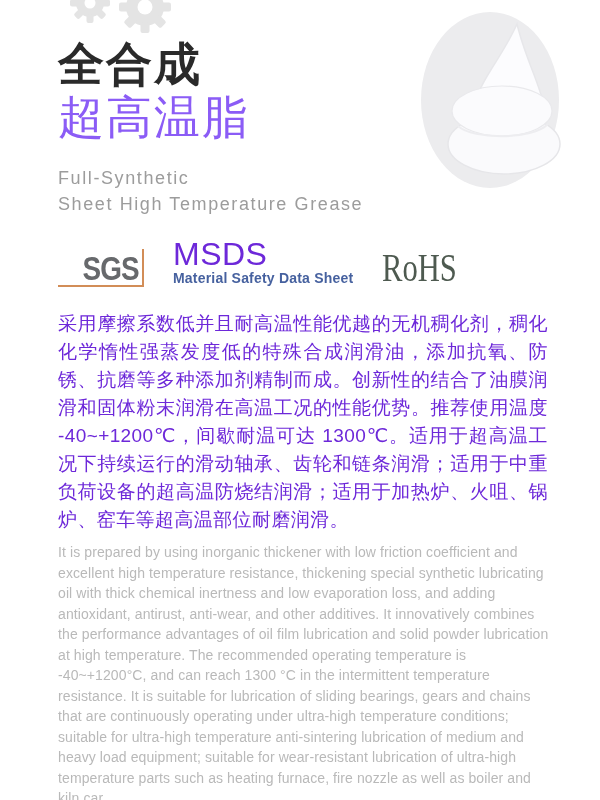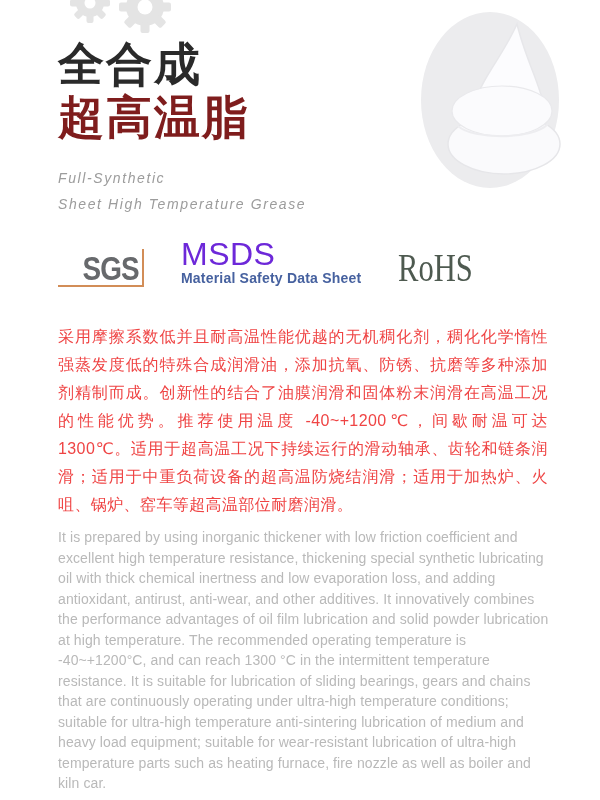--- a/index.html
+++ b/index.html
@@ -39,40 +39,39 @@
     margin-top: 38px;
     font-size: 46px;
     line-height: 53px;
     font-weight: 600;
     letter-spacing: 2px;
     color: #2a2a2a;
   }
   .title-red {
     font-size: 46px;
     line-height: 53px;
-    font-weight: 700;
+    font-weight: 400;
     letter-spacing: 2px;
-    color: #7f1d1d;
+    color: #8b5cf6;
   }
 
   .subtitle {
     margin-top: 21px;
-    font-size: 14px;
+    font-size: 18px;
     line-height: 26px;
-    font-style: italic;
     letter-spacing: 1.6px;
     color: #9c9c9c;
   }
 
   .badges {
     margin-top: 30px;
     height: 40px;
     display: flex;
     align-items: flex-end;
-    gap: 37px;
+    gap: 29px;
   }
 
   
   .sgs {
     position: relative;
     width: 86px;
     height: 38px;
     flex: 0 0 auto;
   }
   .sgs-text {
@@ -124,26 +123,26 @@
     font-family: "Liberation Serif", "DejaVu Serif", serif;
     font-size: 36px;
     line-height: 34px;
     color: #4e5a50;
     transform: scale(0.85, 1.12);
     transform-origin: left bottom;
     letter-spacing: 0px;
   }
 
   .desc-cn {
-    margin-top: 36px;
+    margin-top: 23px;
     width: 490px;
-    font-size: 16px;
+    font-size: 19px;
     line-height: 28px;
     letter-spacing: 0.4px;
-    color: #ef4444;
+    color: #6d28d9;
     text-align: justify;
     text-justify: inter-ideograph;
   }
 
   .desc-en {
     margin-top: 8px;
     width: 492px;
     font-size: 14px;
     line-height: 20.5px;
     letter-spacing: 0.1px;

